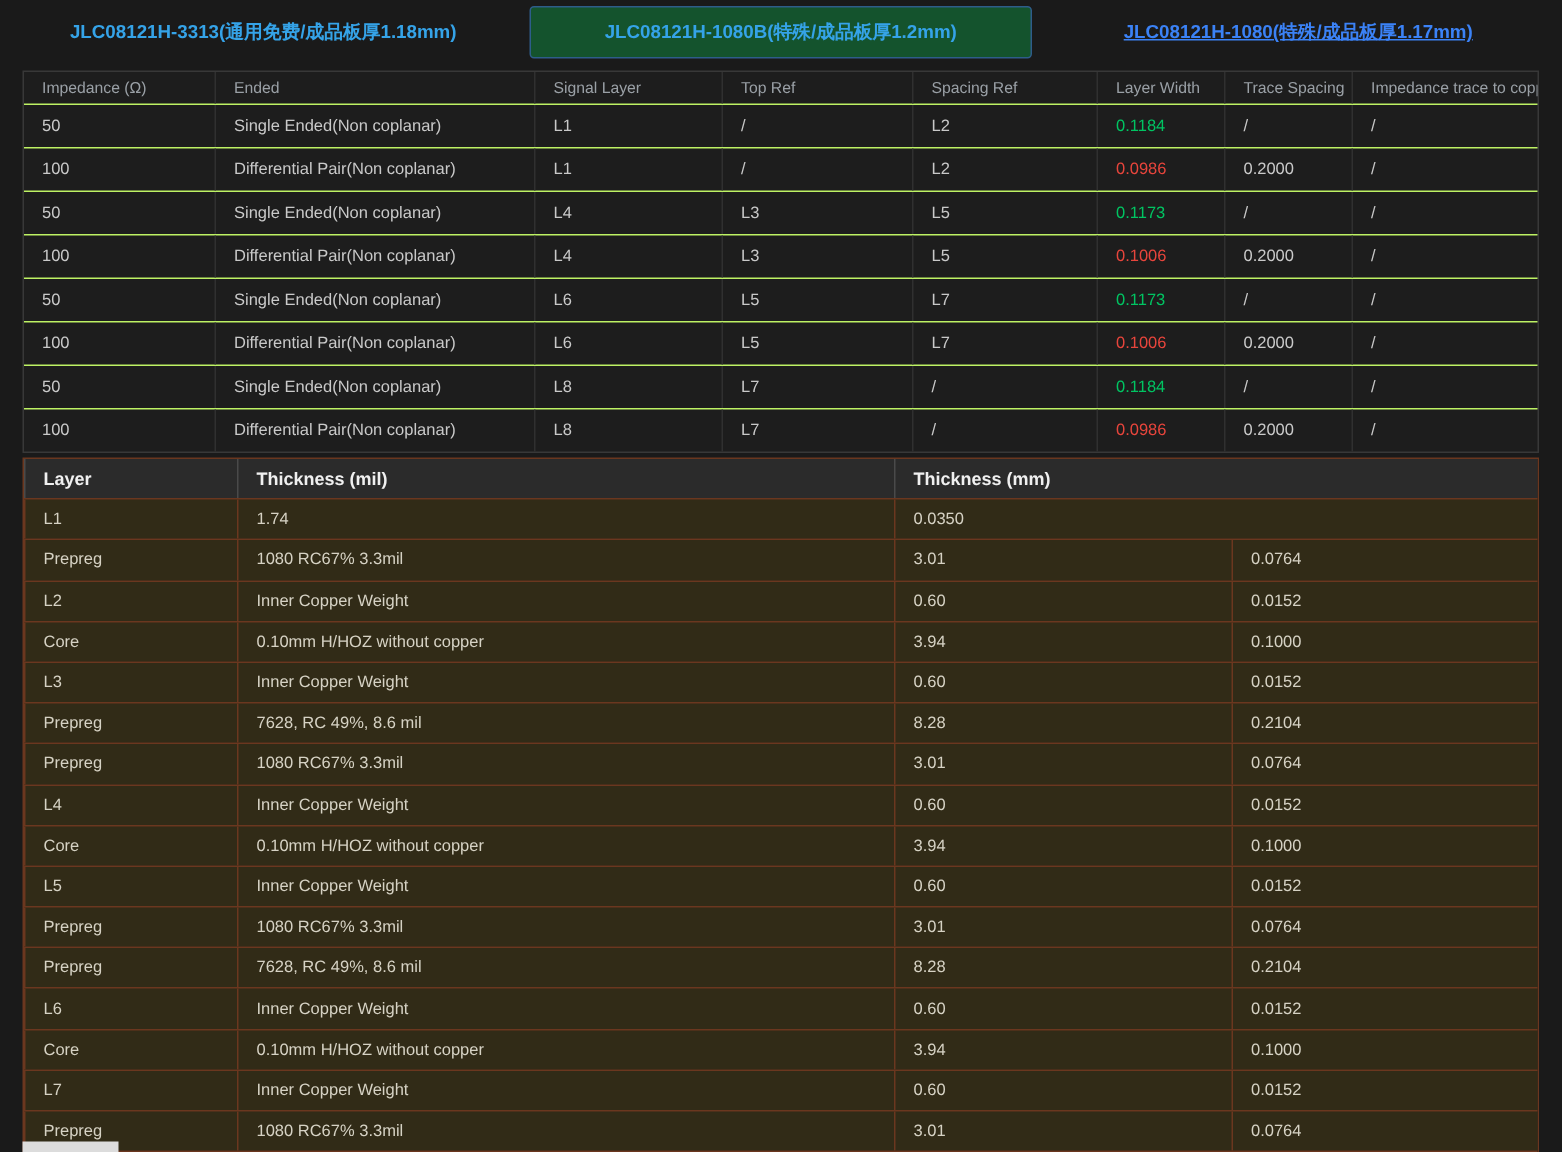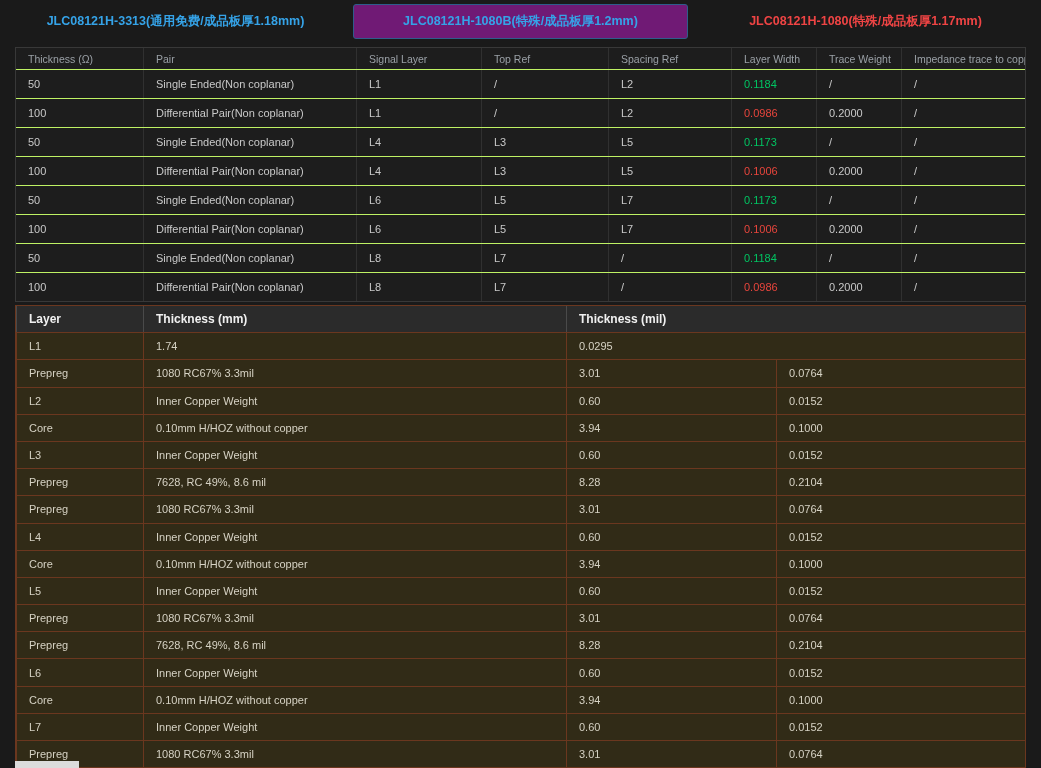--- a/index.html
+++ b/index.html
@@ -28,45 +28,45 @@
     border-left:1px solid #303030;
     min-height:28px; white-space:nowrap; overflow:hidden;
   }
   .cell:first-child { border-left:none; }
   
   .imp-wrap { margin:6px 15px 0 15px; border:1px solid #383838; background:#1d1d1d; }
   .imp-wrap .trow + .trow { border-top:1px solid #bef264; }
   .imp-wrap .thead .cell { color:#9aa0a6; font-size:10.5px; min-height:21px; }
   
   .stack-wrap { margin:3px 15px 0 15px; border:1px solid #6b371f; }
-  .stack-wrap .trow { background:#312b17; border-top:1px solid #6b371f; }
+  .stack-wrap .trow { background:#312b17; border-top:1px solid #6b371f;gap:15px; }
   .stack-wrap .cell { min-height:26.2px; color:#d6d2c4; border-left:1px solid #6b371f; }
   .stack-wrap .thead { background:#2b2b2b; border-top:none; }
   .stack-wrap .thead .cell { color:#f0f0f0; font-weight:bold; font-size:12px; border-left:1px solid #4a4a4a; }
   
   .bottom-partial { position:absolute; left:15px; bottom:0; width:64px; height:7px; background:#dcdcdc; }
 </style>
 </head>
 <body>
 
 <div class="page">
   <div class="tabbar" id="tabbar">
       <div class="tab" style="color: rgb(53, 163, 232);">JLC08121H-3313(通用免费/成品板厚1.18mm)</div>
-      <div class="tab active" style="color: rgb(53, 163, 232); background: #701a75; border-color: rgb(46, 93, 138);">JLC08121H-1080B(特殊/成品板厚1.2mm)</div>
-      <div class="tab" style="color: #ef4444;">JLC08121H-1080(特殊/成品板厚1.17mm)</div>
+      <div class="tab active" style="color: rgb(53, 163, 232); background: #14532d; border-color: rgb(46, 93, 138);">JLC08121H-1080B(特殊/成品板厚1.2mm)</div>
+      <div class="tab" style="color: #3b82f6; text-decoration: underline;">JLC08121H-1080(特殊/成品板厚1.17mm)</div>
     </div>
   <div class="imp-wrap" id="imp-table">
       <div class="trow thead grid-imp">
-        <div class="cell">Thickness (Ω)</div>
-        <div class="cell">Pair</div>
+        <div class="cell">Impedance (Ω)</div>
+        <div class="cell">Ended</div>
         <div class="cell">Signal Layer</div>
         <div class="cell">Top Ref</div>
         <div class="cell">Spacing Ref</div>
         <div class="cell">Layer Width</div>
-        <div class="cell">Trace Weight</div>
+        <div class="cell">Trace Spacing</div>
         <div class="cell">Impedance trace to copper</div>
       </div>
       <div class="trow grid-imp">
         <div class="cell">50</div>
         <div class="cell">Single Ended(Non coplanar)</div>
         <div class="cell">L1</div>
         <div class="cell">/</div>
         <div class="cell">L2</div>
         <div class="cell" style="color: rgb(0, 196, 98);">0.1184</div>
         <div class="cell">/</div>
@@ -139,27 +139,27 @@
         <div class="cell">L7</div>
         <div class="cell">/</div>
         <div class="cell" style="color: rgb(232, 69, 60);">0.0986</div>
         <div class="cell">0.2000</div>
         <div class="cell">/</div>
       </div>
     </div>
   <div class="stack-wrap" id="stack-table">
       <div class="trow thead grid-stack">
         <div class="cell">Layer</div>
+        <div class="cell">Thickness (mil)</div>
         <div class="cell">Thickness (mm)</div>
-        <div class="cell">Thickness (mil)</div>
       </div>
       <div class="trow grid-stack">
         <div class="cell">L1</div>
         <div class="cell">1.74</div>
-        <div class="cell">0.0295</div>
+        <div class="cell">0.0350</div>
       </div>
       <div class="trow grid-stack">
         <div class="cell">Prepreg</div>
         <div class="cell">1080 RC67% 3.3mil</div>
         <div class="cell">3.01</div>
         <div class="cell">0.0764</div>
       </div>
       <div class="trow grid-stack">
         <div class="cell">L2</div>
         <div class="cell">Inner Copper Weight</div>

